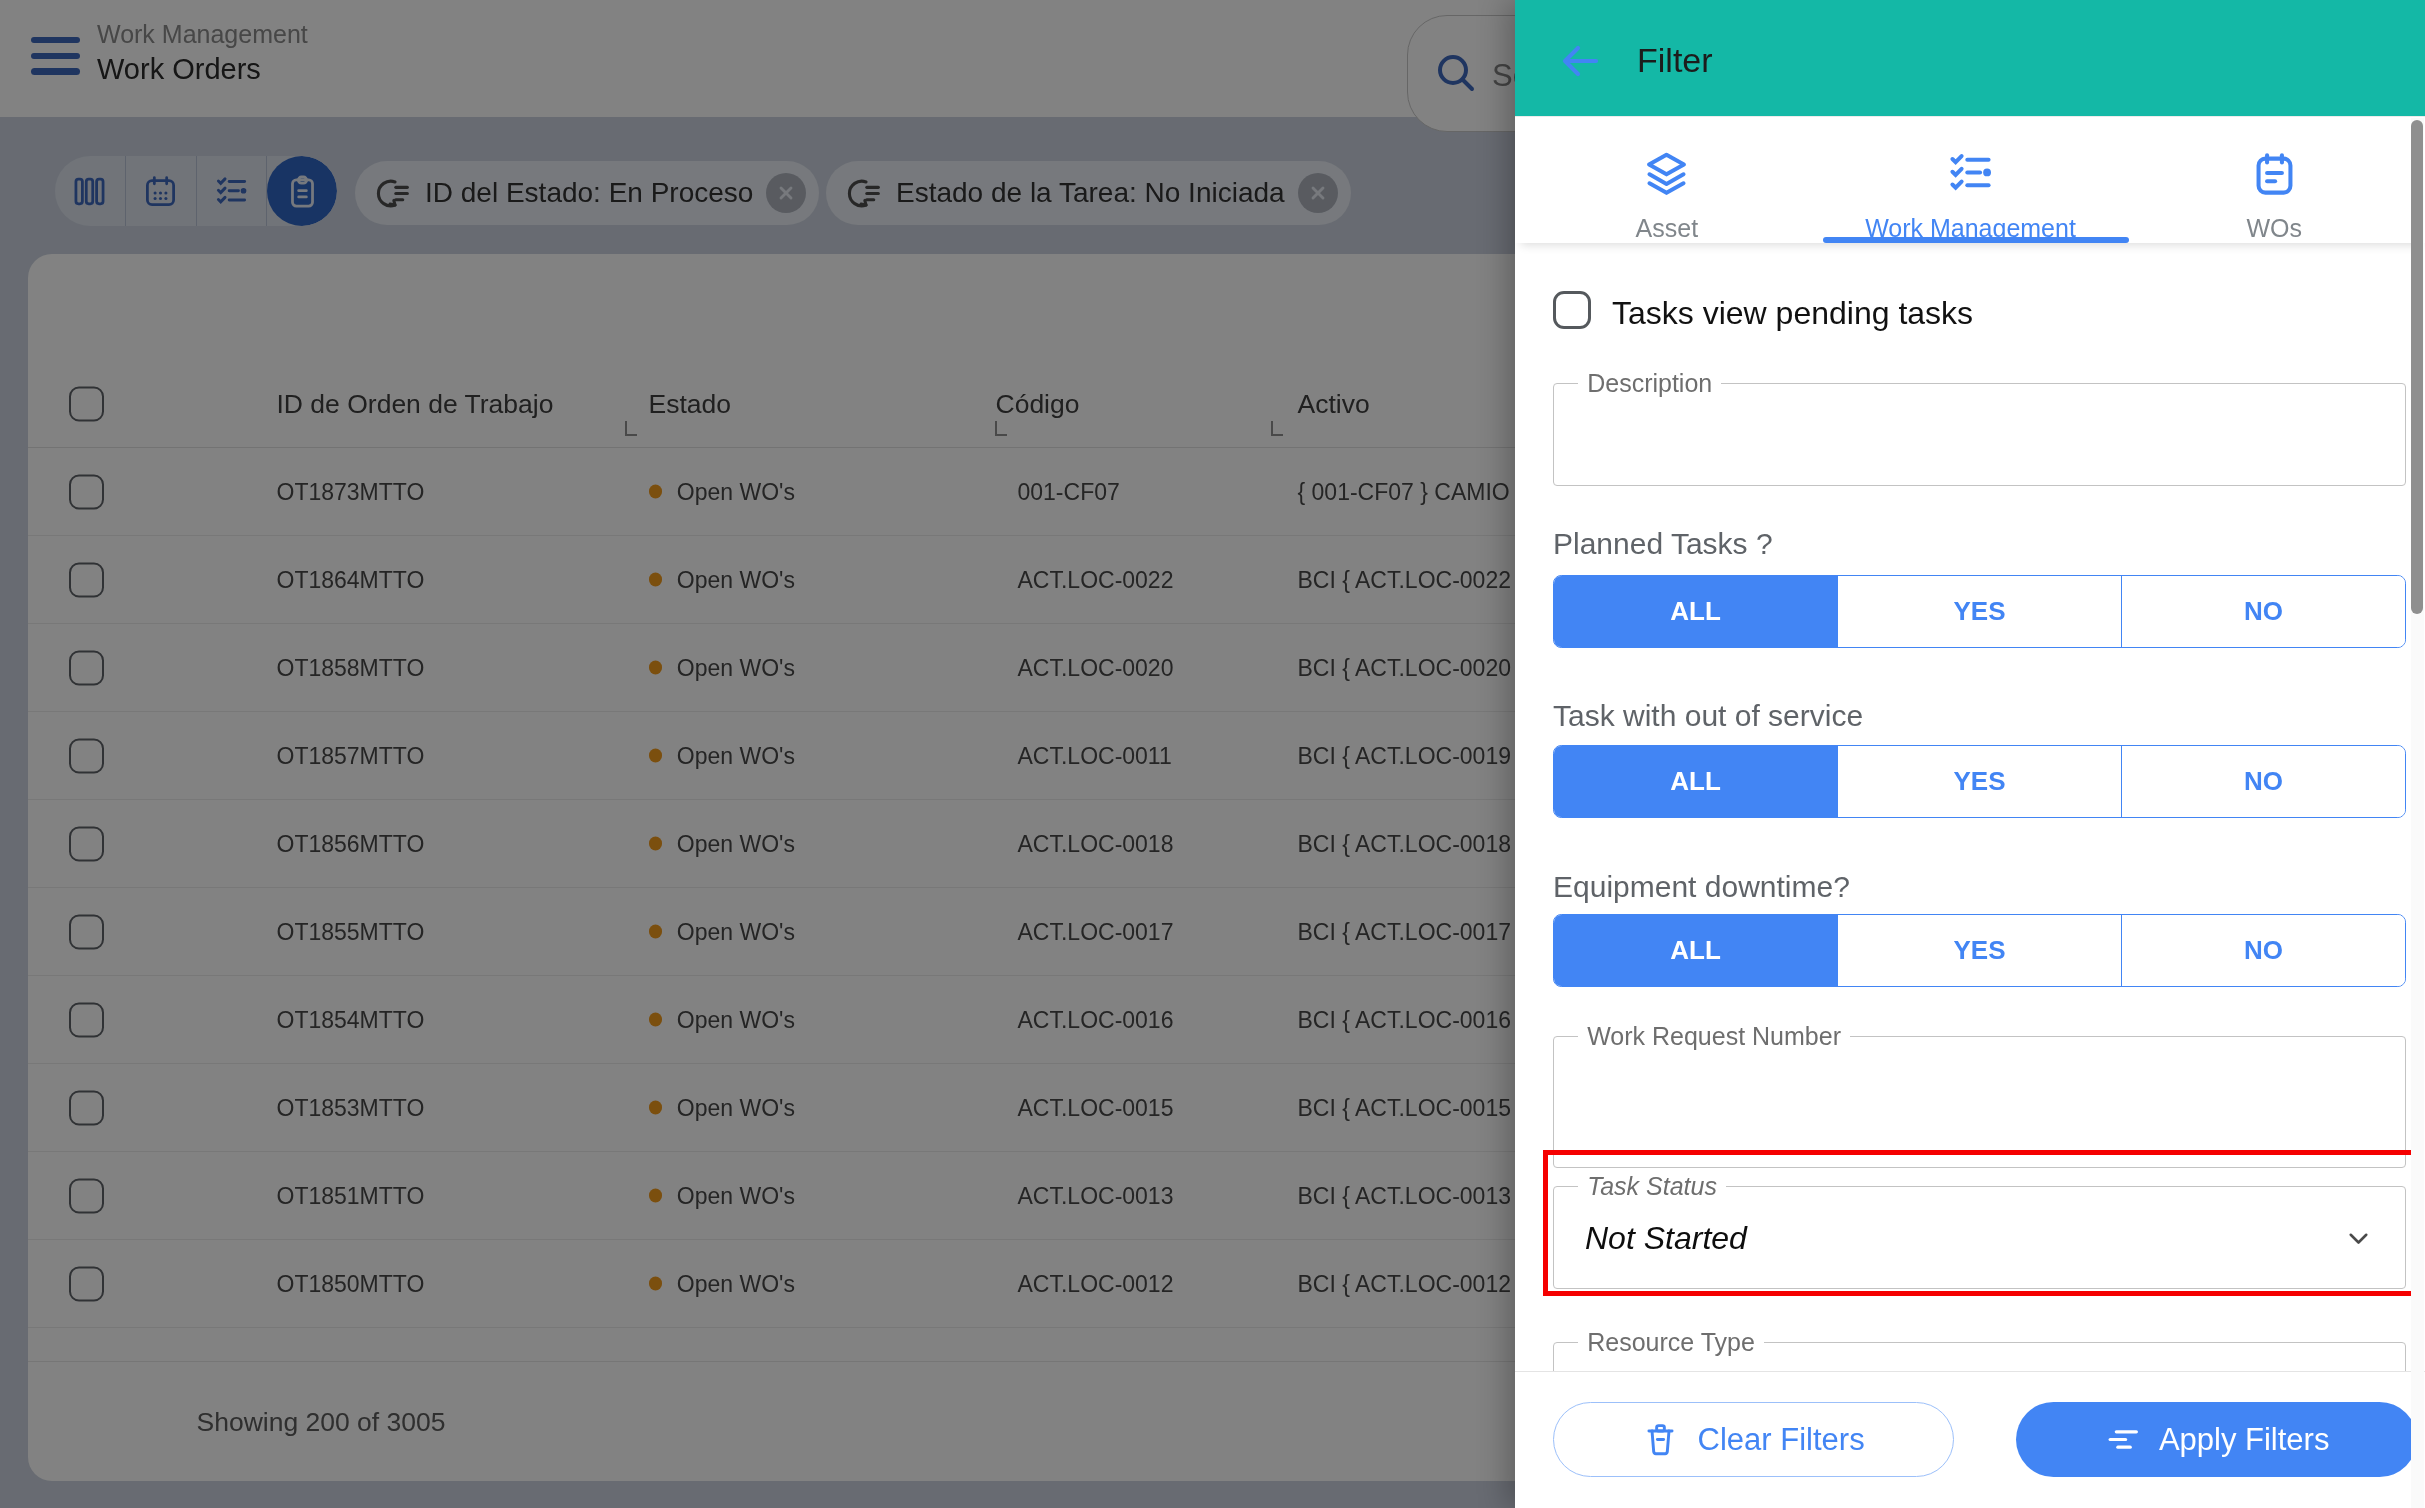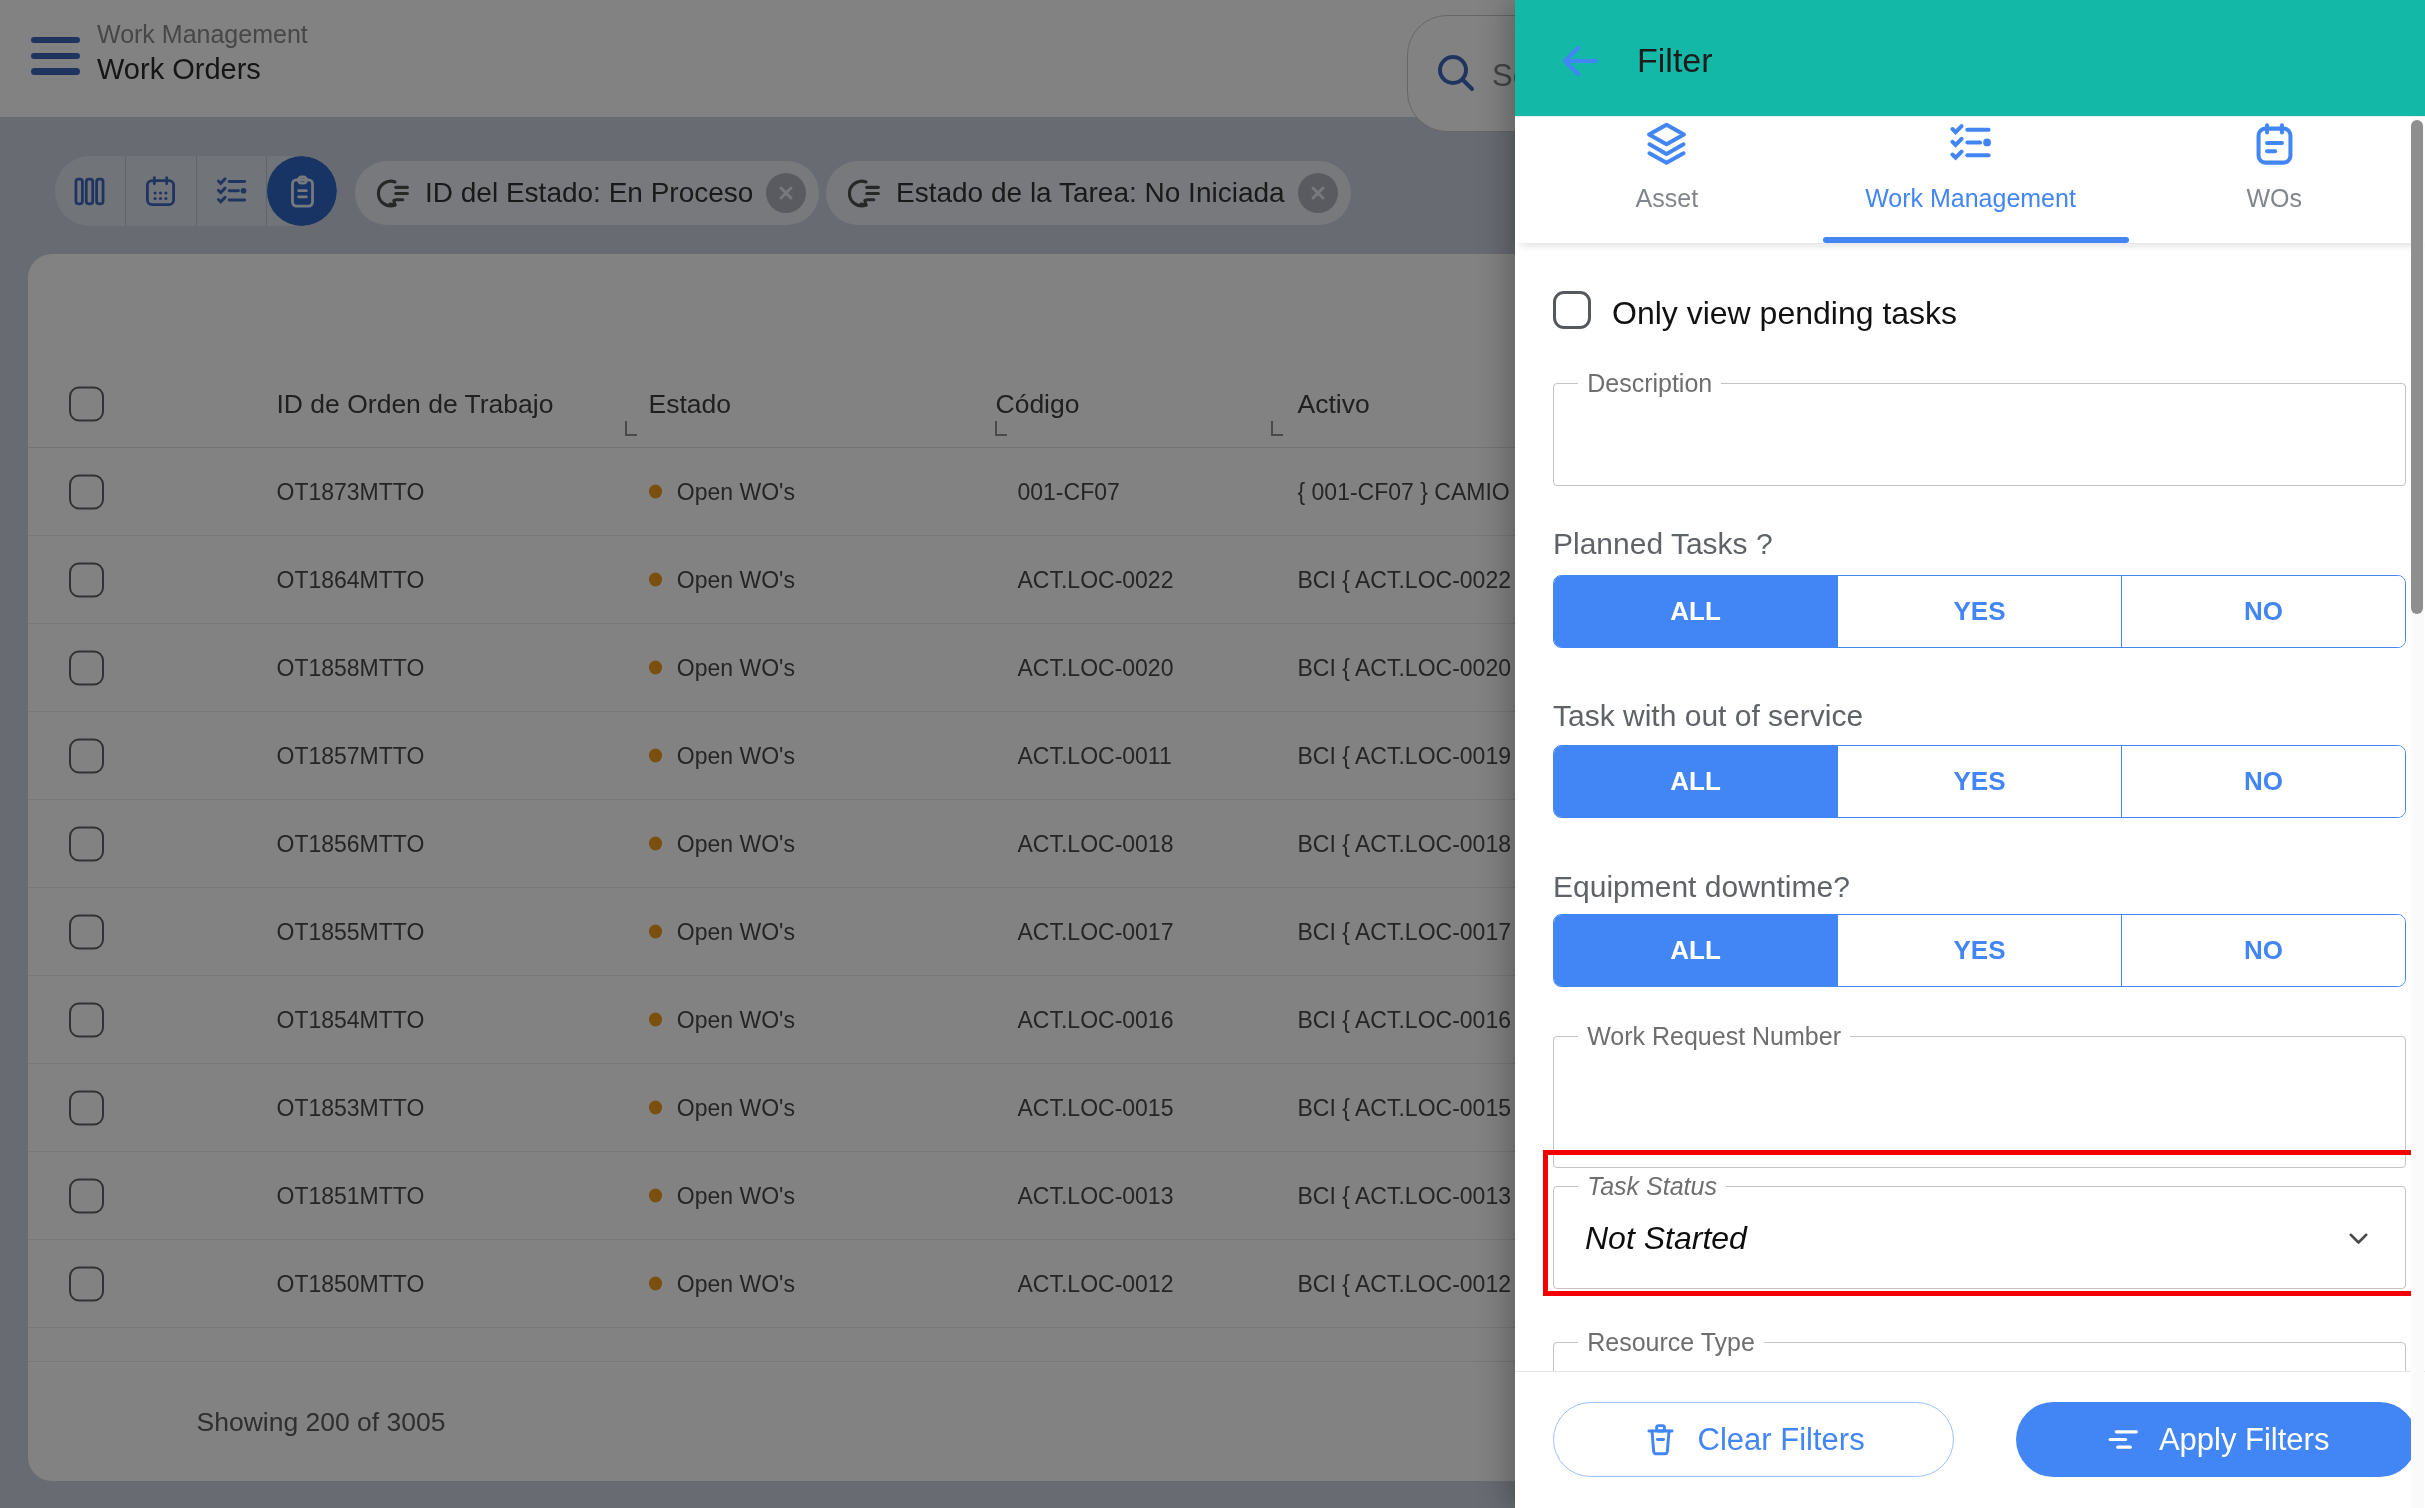--- a/index.html
+++ b/index.html
@@ -59,21 +59,21 @@
 
   
   .panel { position:absolute; left:1515px; top:0; width:911px; height:1508px; background:#fff; z-index:60;
     box-shadow:-9.2px 0 27.5px rgba(0,0,0,0.25); }
   .panel-header { position:absolute; left:0; top:0; width:100%; height:117px; border-bottom:0.9px solid #ebebeb; background:#14b8a6; }
   .back-btn { position:absolute; left:41px; top:37px; width:48px; height:48px; color:#4285f4; cursor:pointer; }
   .panel-title { position:absolute; left:122px; top:41px; font-size:34px; color:#1c1c1c; }
 
   .tabbar { position:absolute; left:0; top:118px; width:100%; height:125px; display:flex; background:#fff;
     box-shadow:0 7.3px 9.2px -5.5px rgba(0,0,0,0.14); }
-  .tab { flex:1; display:flex; flex-direction:column; align-items:center; justify-content:flex-start; gap:14.6px; cursor:pointer; }
+  .tab { flex:1; display:flex; flex-direction:column; align-items:center; justify-content:flex-end; gap:14.6px; cursor:pointer; }
   .tab svg { width:51px; height:51px; color:#4285f4; }
   .tab .tab-label { font-size:25px; color:#80868b; }
   .tab.active .tab-label { color:#4285f4; }
   .tab-underline { position:absolute; left:308px; bottom:0; width:306px; height:6.4px; background:#4285f4; border-radius:3.7px; }
 
   .pcheck { position:absolute; left:38px; top:291px; width:38px; height:38px; border:3.2px solid #55595d; border-radius:11px; cursor:pointer; }
   .pcheck-label { position:absolute; left:97px; top:295px; font-size:32px; color:#111; }
 
   .ofield { position:absolute; left:38px; width:853px; border:1.8px solid #c3c3c3; border-radius:4px; background:#fff; }
   .flabel { position:absolute; top:-14.6px; left:24px; background:#fff; padding:0 9.2px; font-size:25px; color:#6e6e6e; white-space:nowrap; }
@@ -364,21 +364,21 @@
             <line x1="15.5" y1="3.4" x2="15.5" y2="6.8"></line>
           <line x1="8.5" y1="11.8" x2="15.5" y2="11.8"></line>
             <line x1="8.5" y1="15.6" x2="12.3" y2="15.6"></line>
         </svg>
         <span class="tab-label">WOs</span>
       </div>
       <div class="tab-underline"></div>
     </div>
 
     <span class="pcheck"></span>
-    <span class="pcheck-label">Only view pending tasks</span>
+    <span class="pcheck-label">Tasks view pending tasks</span>
 
     <div class="ofield f-desc">
       <span class="flabel">Description</span>
     </div>
 
     <span class="sec-label sl-1">Planned Tasks ?</span>
     <div class="toggle tg-1">
       <span class="tcell sel">ALL</span>
       <span class="tcell">YES</span>
       <span class="tcell">NO</span>

